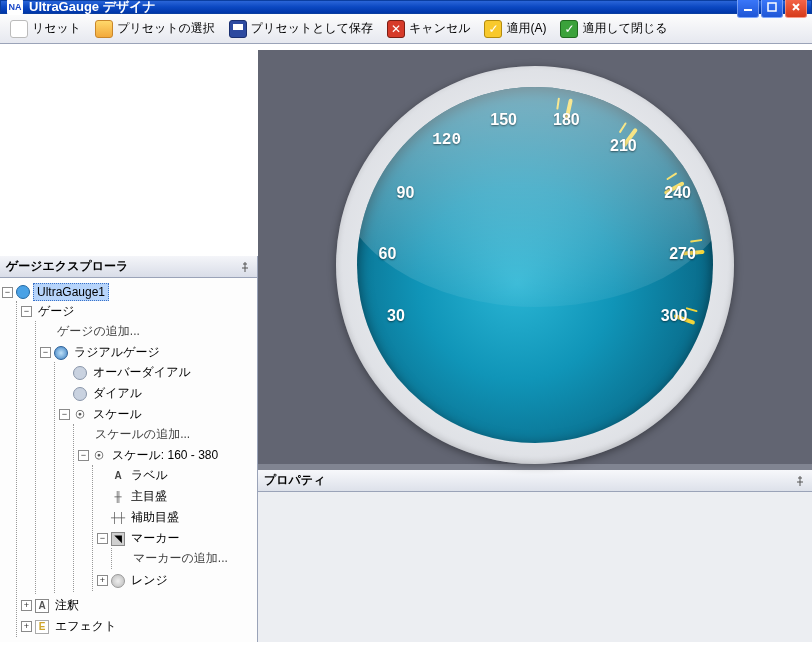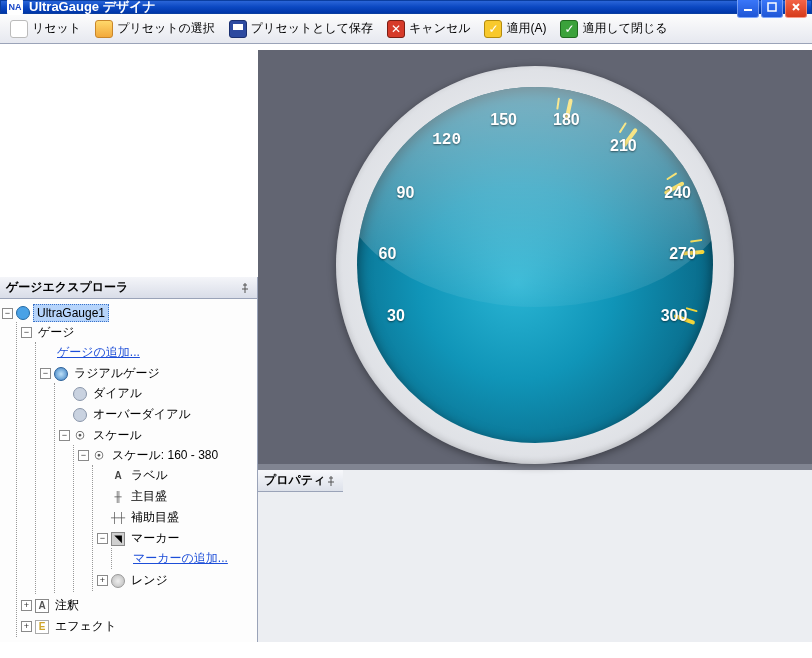--- a/index.html
+++ b/index.html
@@ -73,21 +73,21 @@
   .ic-scale { color:#555; }
   .ic-label { font-weight:bold; color:#444; }
   .ic-tick { color:#555; }
   .ic-marker { background:#d0d0d0; border:1px solid #888; }
   .ic-range { background:radial-gradient(circle,#eee,#bbb); border-radius:50%; border:1px solid #999; }
   .ic-anno { border:1px solid #888; font-weight:bold; color:#555; background:#fff; }
   .ic-fx { background:#fff; border:1px solid #aaa; color:#cfa52a; font-weight:bold; }
 
   .node-label { padding: 1px 3px; }
   .node-label.selected { background:#b6d4fb; border:1px dotted #3a72c8; }
-  .node-link { color:#1d4ed8; text-decoration:underline; cursor:default; }
+  .node-link { color:#404040; cursor:default; }
 
   
   .right { flex:1; display:flex; flex-direction:column; background:#626572; }
   .canvas { flex:1; display:flex; align-items:flex-start; justify-content:center; padding-top:16px; position:relative; }
 
   .gauge-wrap {
     width: 398px; height: 398px; border-radius: 50%;
     background: radial-gradient(circle at 50% 50%, #f2f3f5 0%, #e4e6ea 60%, #cfd2d9 100%);
     box-shadow: 0 2px 8px rgba(0,0,0,0.4), inset 0 -2px 6px rgba(0,0,0,0.15);
     display:flex; align-items:center; justify-content:center;
@@ -104,21 +104,21 @@
     pointer-events:none;
   }
   .gauge-svg { position:absolute; inset:0; }
 
   .gauge-num {
     position:absolute; color:#fff; font-weight:bold; font-size:16px;
     transform: translate(-50%,-50%); text-shadow:0 1px 2px rgba(0,0,0,0.5);
   }
 
   
-  .properties { height:178px; background:#eceef2; border-top: 6px solid #808491; display:flex; }
+  .properties { height:178px; background:#eceef2; border-top: 6px solid #808491; display:flex; flex-direction:column; }
   .properties .panel-header { background:linear-gradient(#f7f8fb,#dde1ea); }
   .prop-body { flex:1; background:#eceef2; }
 
 </style>
 </head>
 <body>
 
 <div class="titlebar">
   <div class="app-icon">NA</div>
   <div class="title-text">UltraGauge デザイナ</div>
@@ -205,37 +205,43 @@
                   <div class="node-row">
                     <span class="expando">−</span>
                     <span class="node-icon ic-radial"></span>
                     <span class="node-label">ラジアルゲージ</span>
                   </div>
                   <ul>
                     <li class="tree-node">
                         <div class="node-row">
                       <span class="expando blank"></span>
                       <span class="node-icon ic-dial"></span>
-                      <span class="node-label">ダイアル</span>
+                      <span class="node-label">オーバーダイアル</span>
                     </div>
                       </li>
                     <li class="tree-node">
                         <div class="node-row">
                       <span class="expando blank"></span>
                       <span class="node-icon ic-dial"></span>
-                      <span class="node-label">オーバーダイアル</span>
+                      <span class="node-label">ダイアル</span>
                     </div>
                       </li>
                     <li class="tree-node">
                       <div class="node-row">
                         <span class="expando">−</span>
                         <span class="node-icon ic-scale">⦿</span>
                         <span class="node-label">スケール</span>
                       </div>
                       <ul>
+                        <li class="tree-node">
+                            <div class="node-row">
+                          <span class="expando blank"></span>
+                          <span class="node-label node-link">スケールの追加...</span>
+                        </div>
+                          </li>
                         <li class="tree-node">
                           <div class="node-row">
                             <span class="expando">−</span>
                             <span class="node-icon ic-scale">⦿</span>
                             <span class="node-label">スケール: 160 - 380</span>
                           </div>
                           <ul>
                             <li class="tree-node">
                                 <div class="node-row">
                               <span class="expando blank"></span>

